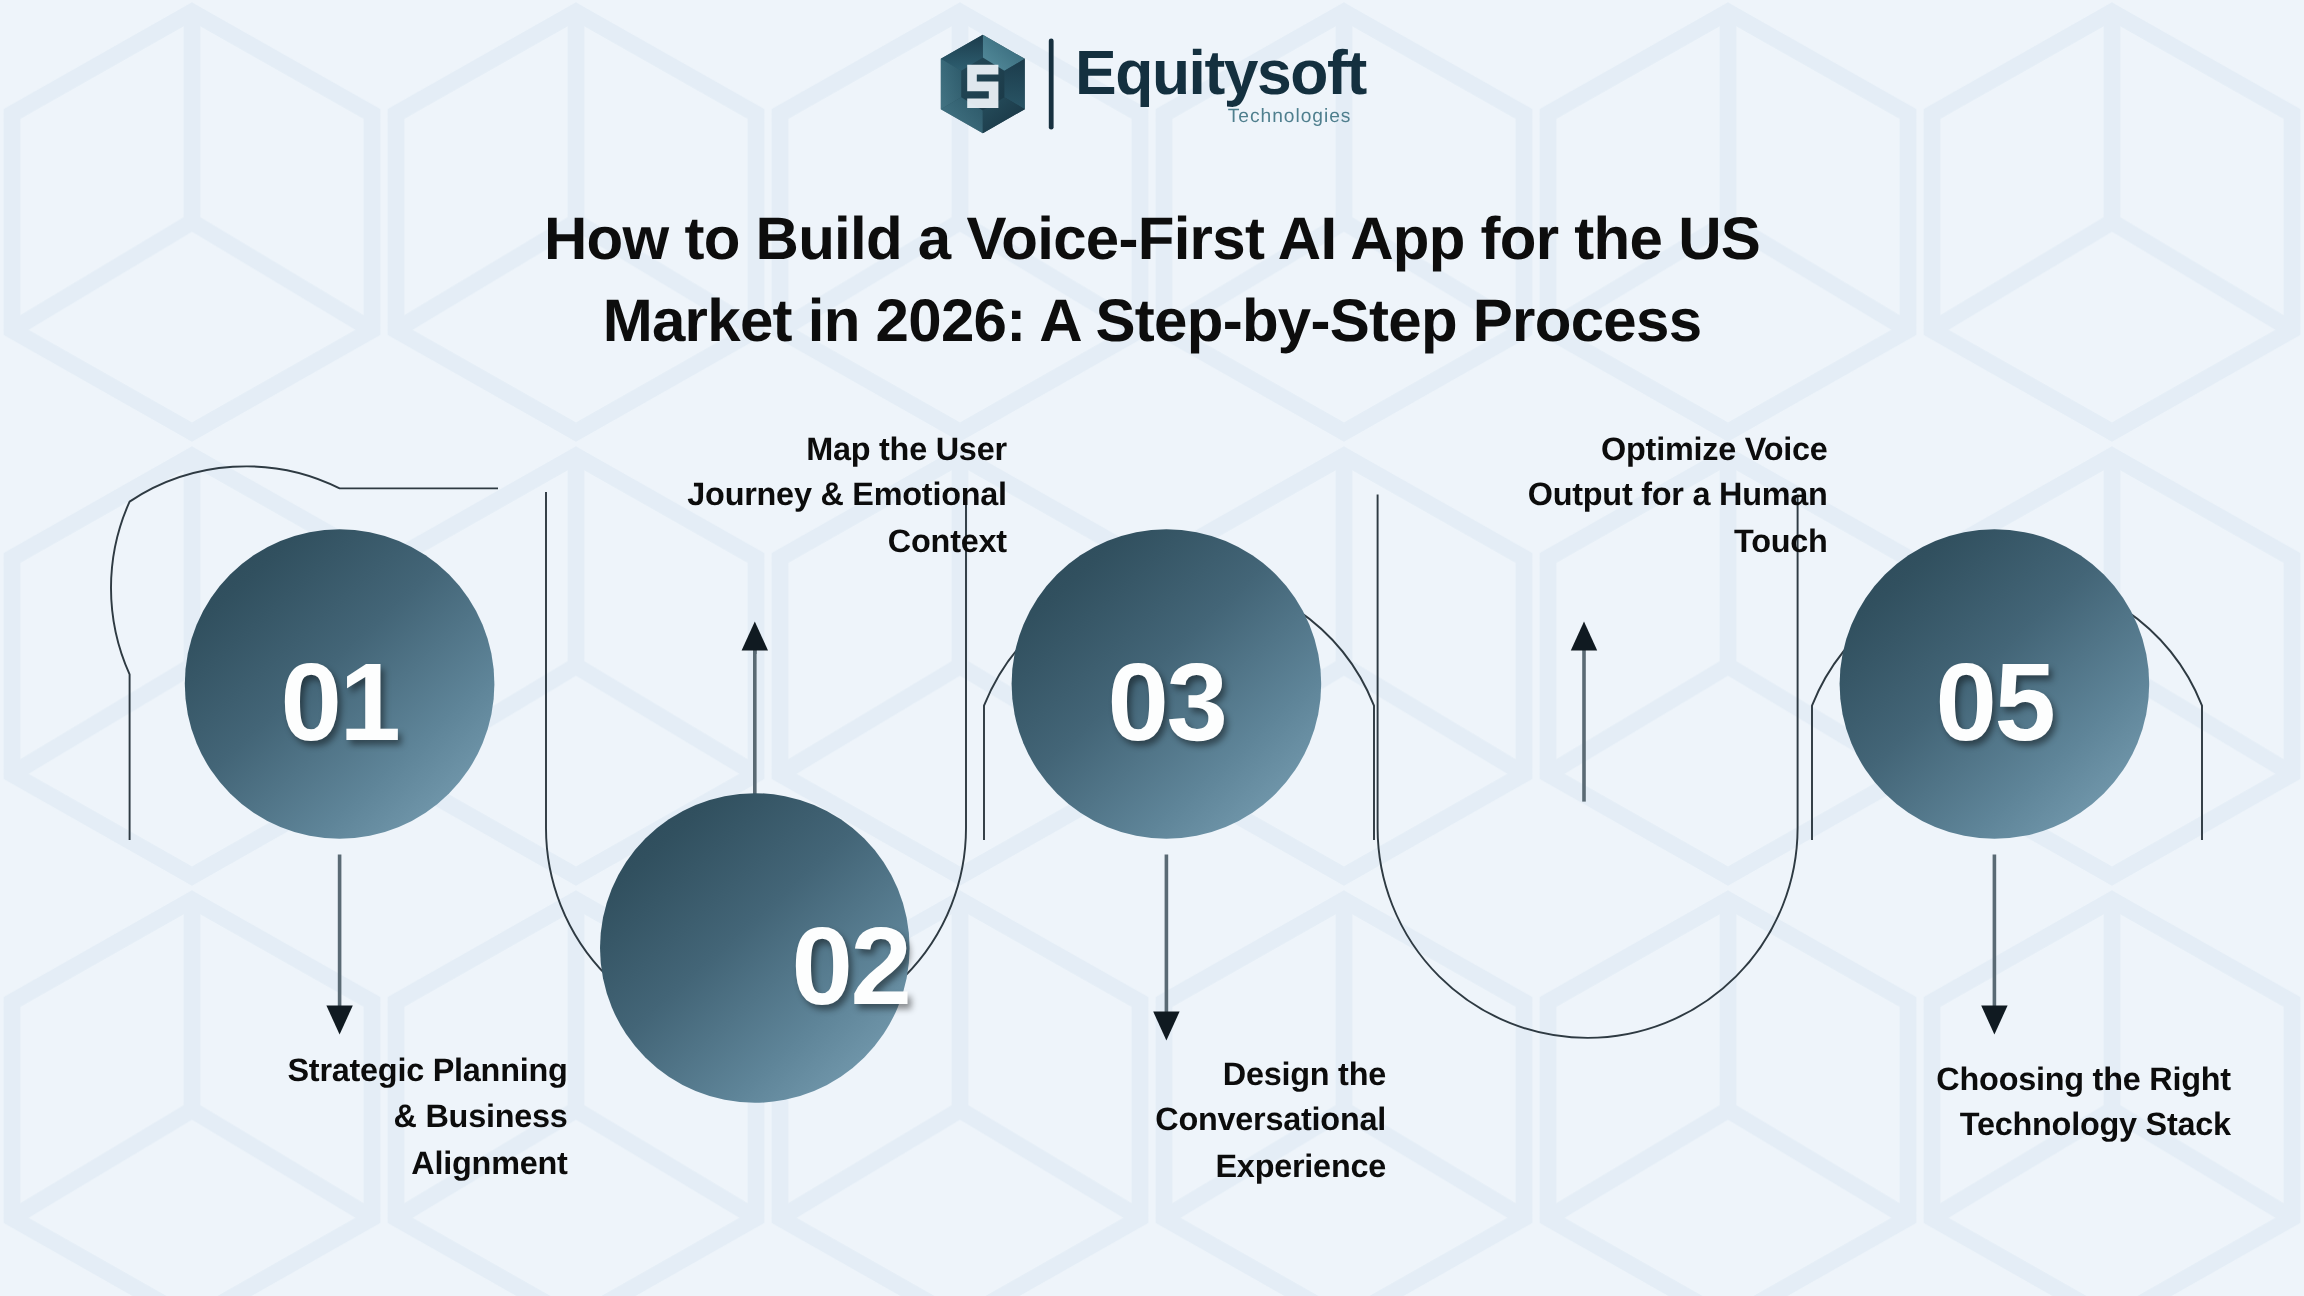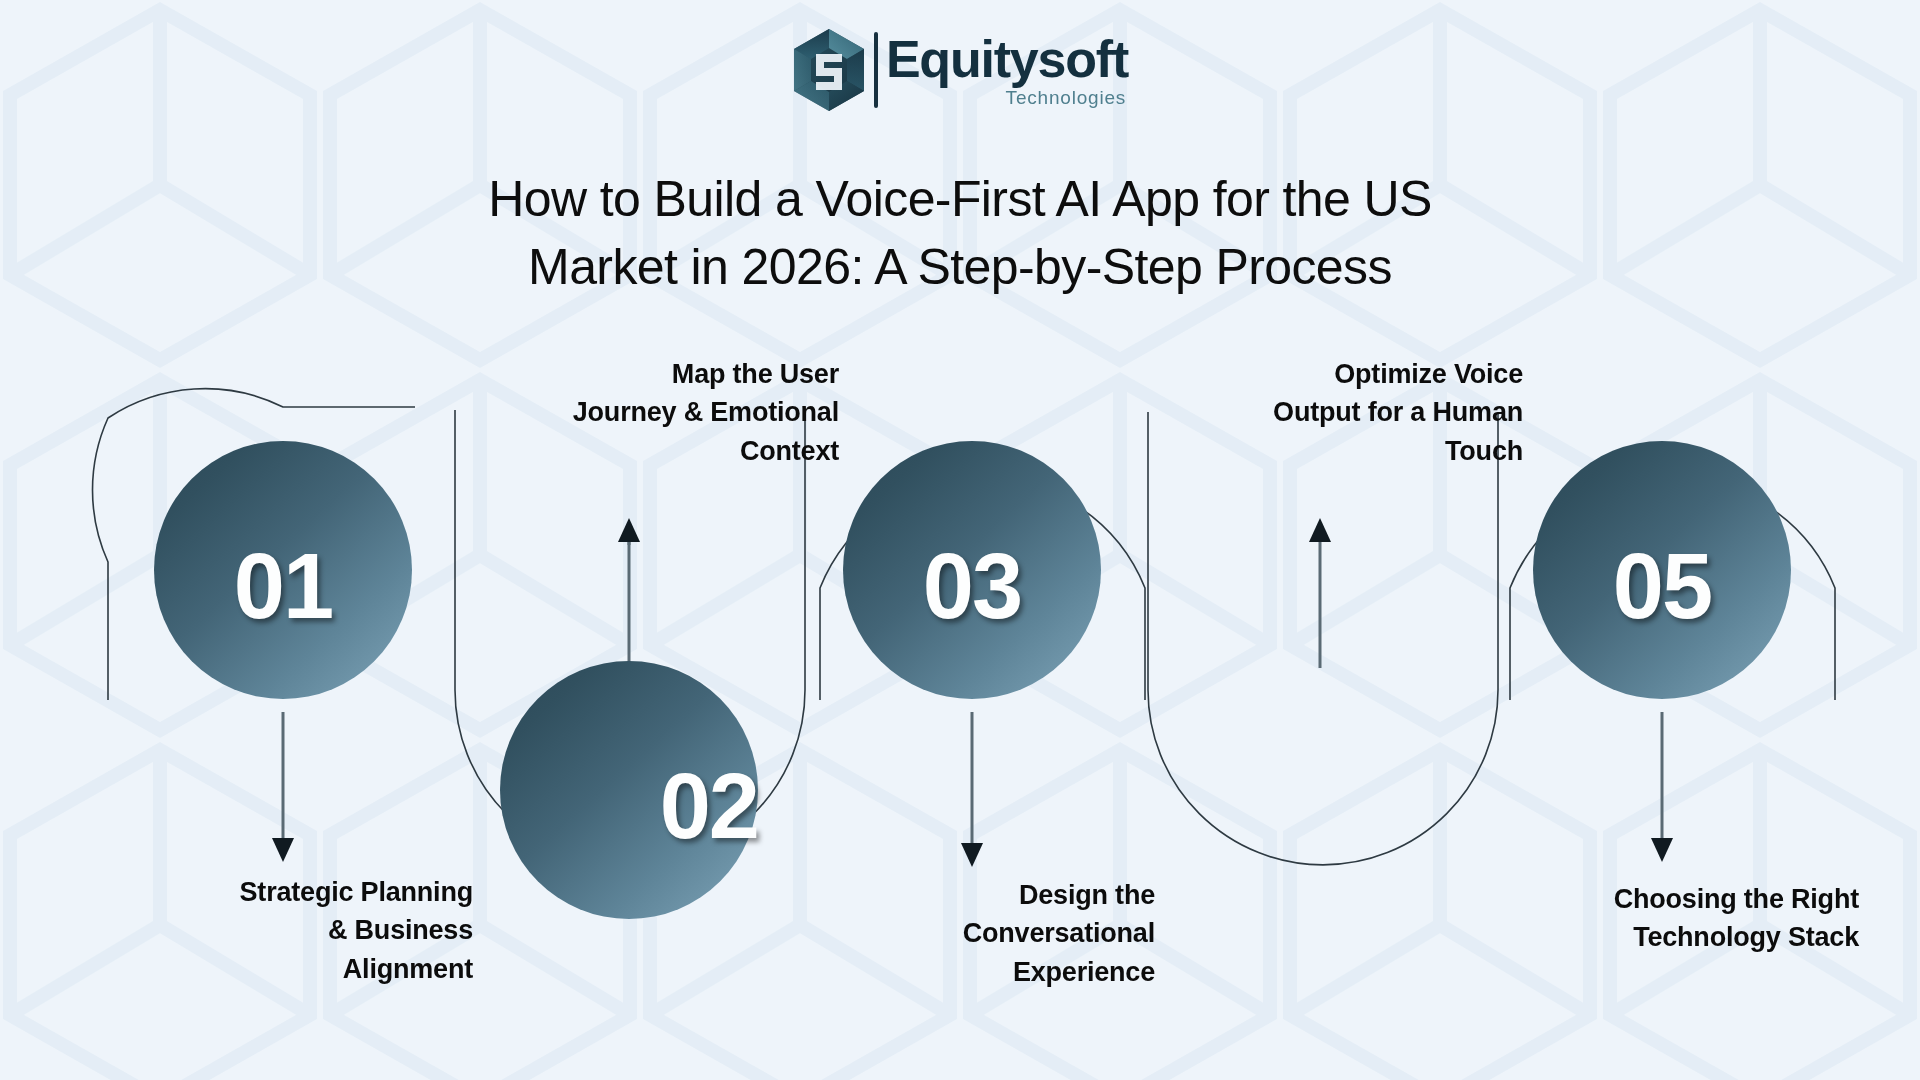--- a/index.html
+++ b/index.html
@@ -21,57 +21,57 @@
     position:absolute; inset:0;
     z-index:0; pointer-events:none;
     opacity:.55;
   }
 
   
   #logo-row {
     position:absolute;
     top:28px; left:0; right:0;
     display:flex; align-items:center; justify-content:center;
-    gap:8px;
+    gap:18px;
     z-index:5;
   }
   #logo-mark { width:74px; height:84px; display:block; }
   #logo-divider {
     width:4px; height:76px;
     background:#17303f;
     border-radius:2px;
   }
   #logo-text-wrap {
     display:flex; flex-direction:column;
     align-items:flex-end;
     line-height:1;
   }
   #logo-word {
     font-size:52px;
     font-weight:700;
     letter-spacing:-1.2px;
     color:#14303f;
   }
   #logo-sub {
-    font-size:19px;
+    font-size:16px;
     font-weight:400;
     letter-spacing:.8px;
     color:#4f7f8e;
     margin-top:3px;
-    margin-right:2px;
+    margin-right:12px;
   }
 
   
   #page-title {
     position:absolute;
     top:165px; left:50%; transform:translateX(-50%);
     width:1300px;
     text-align:center;
     font-size:50px;
-    font-weight:400;
+    font-weight:700;
     line-height:1.36;
     letter-spacing:-.6px;
     color:#0d0d0d;
     z-index:5;
   }
 
   
   #stage {
     position:absolute;
     top:0; left:0;

